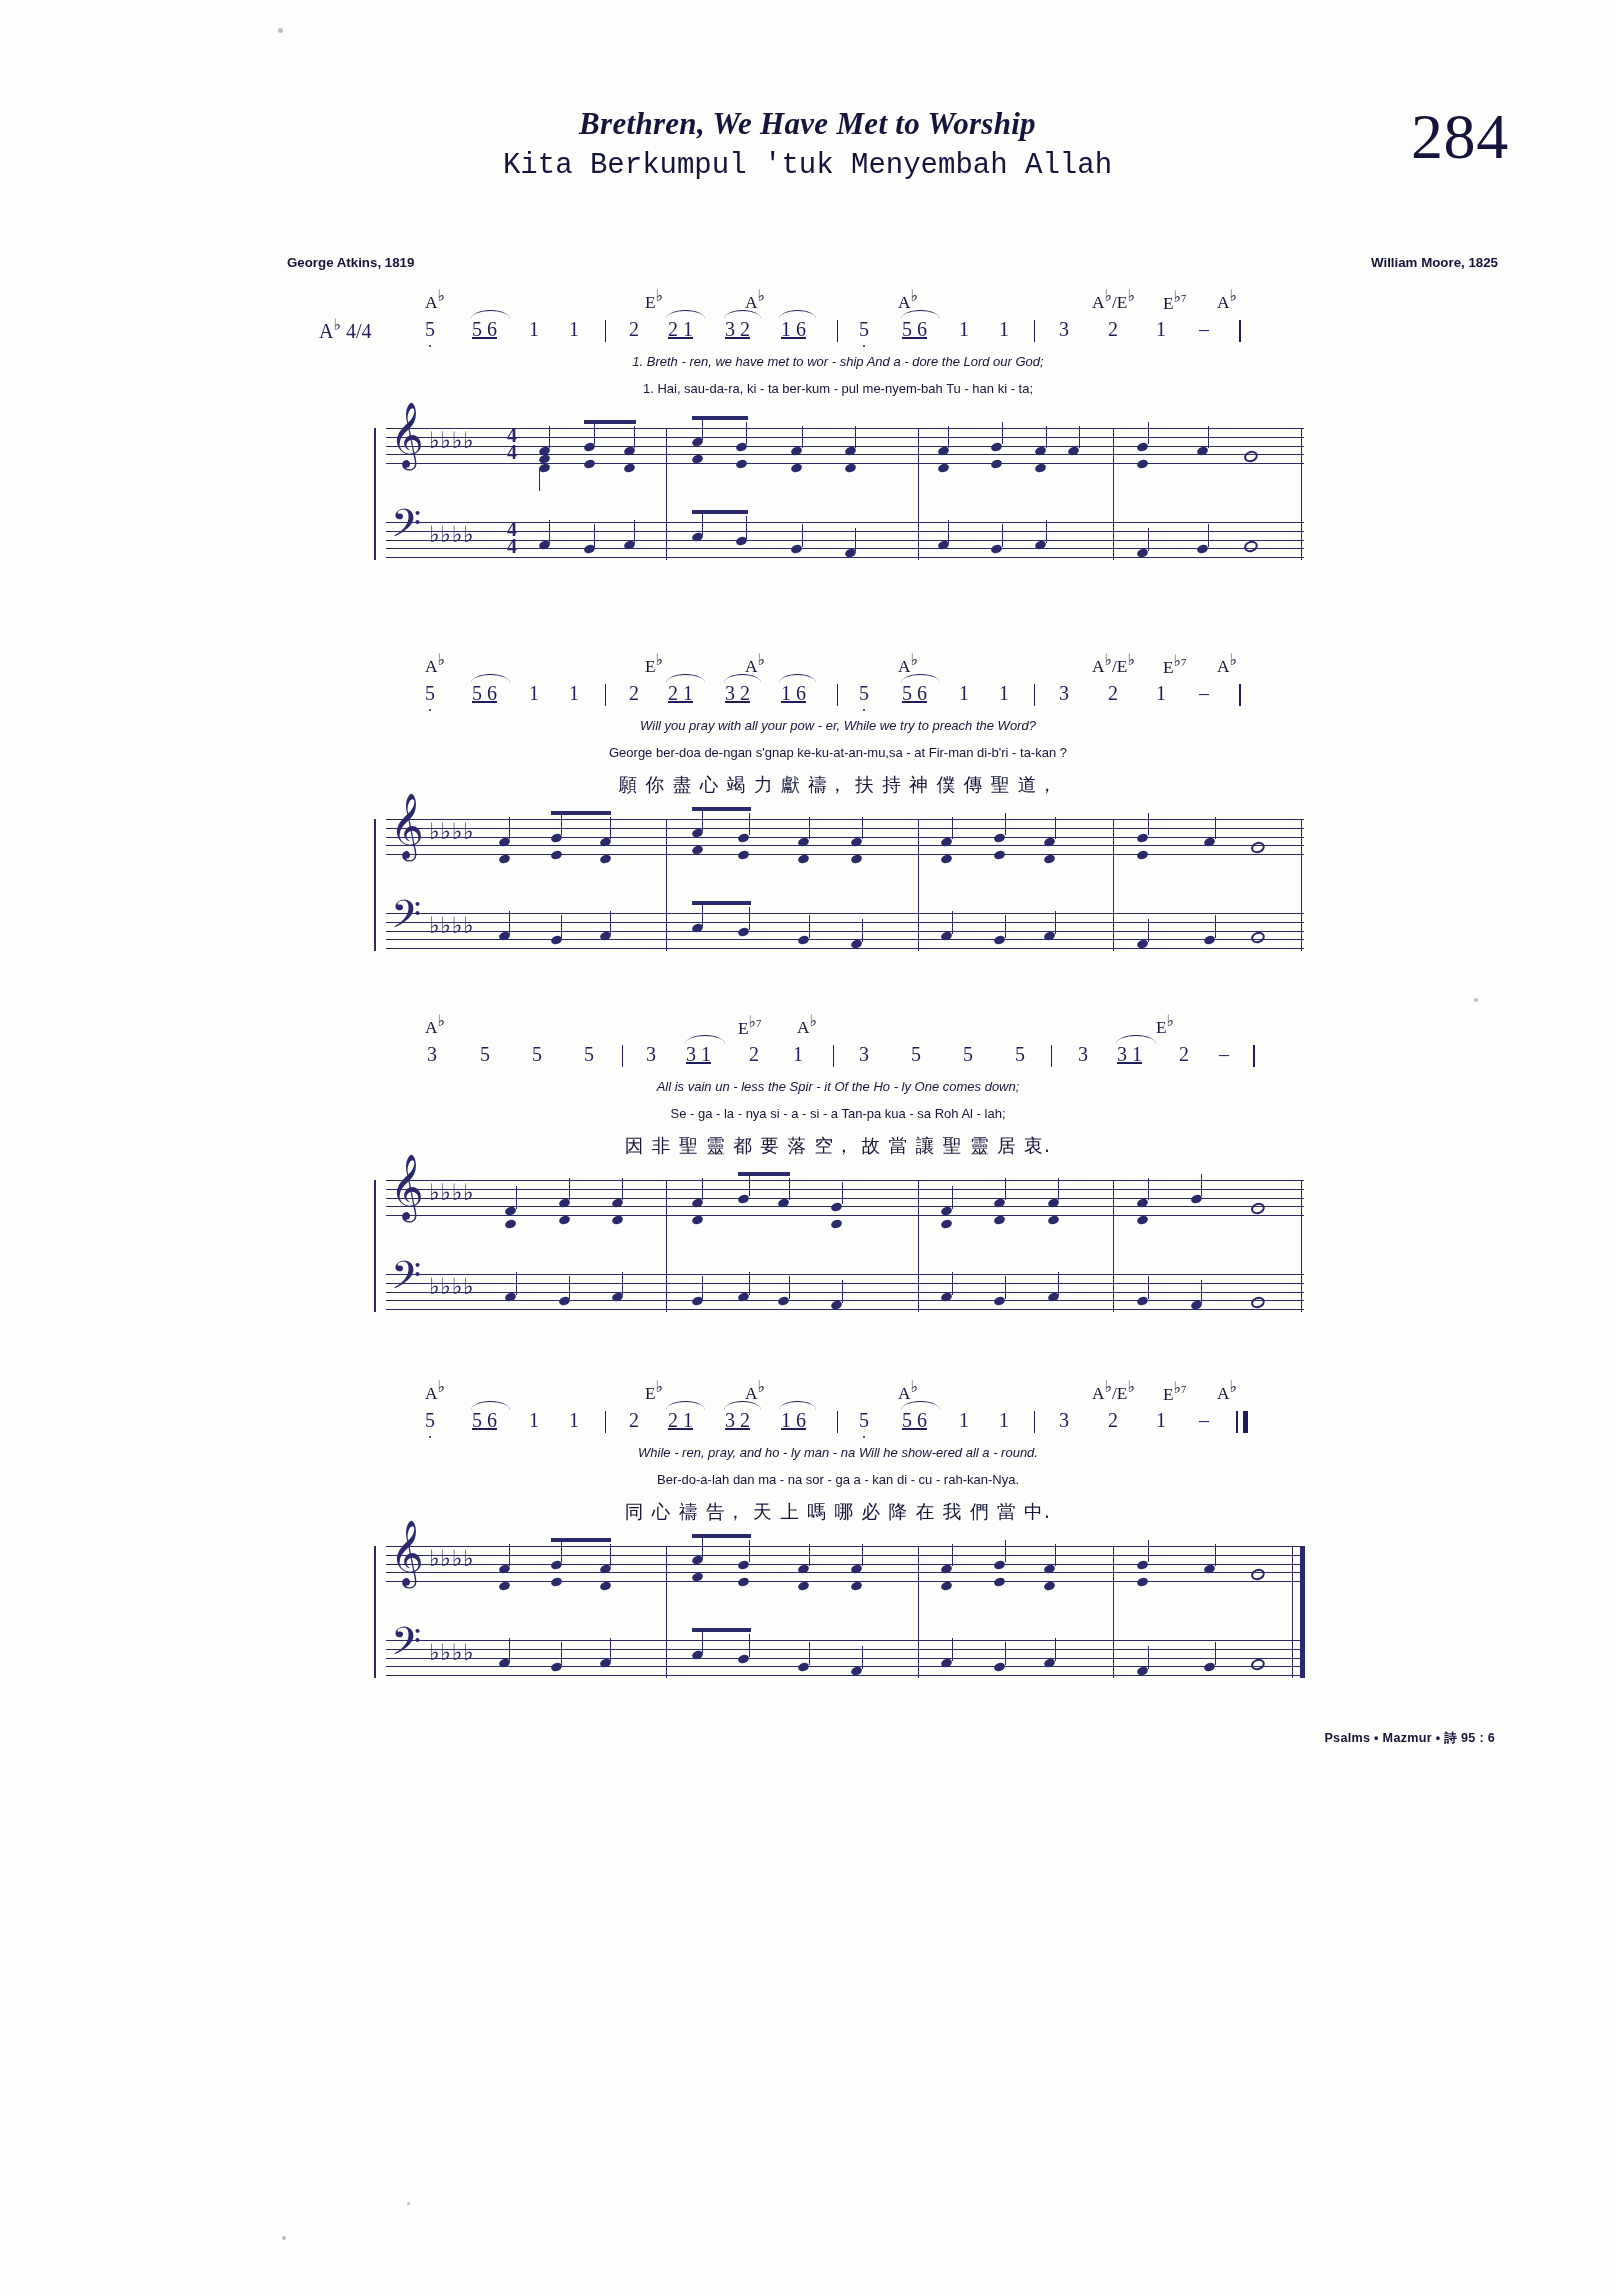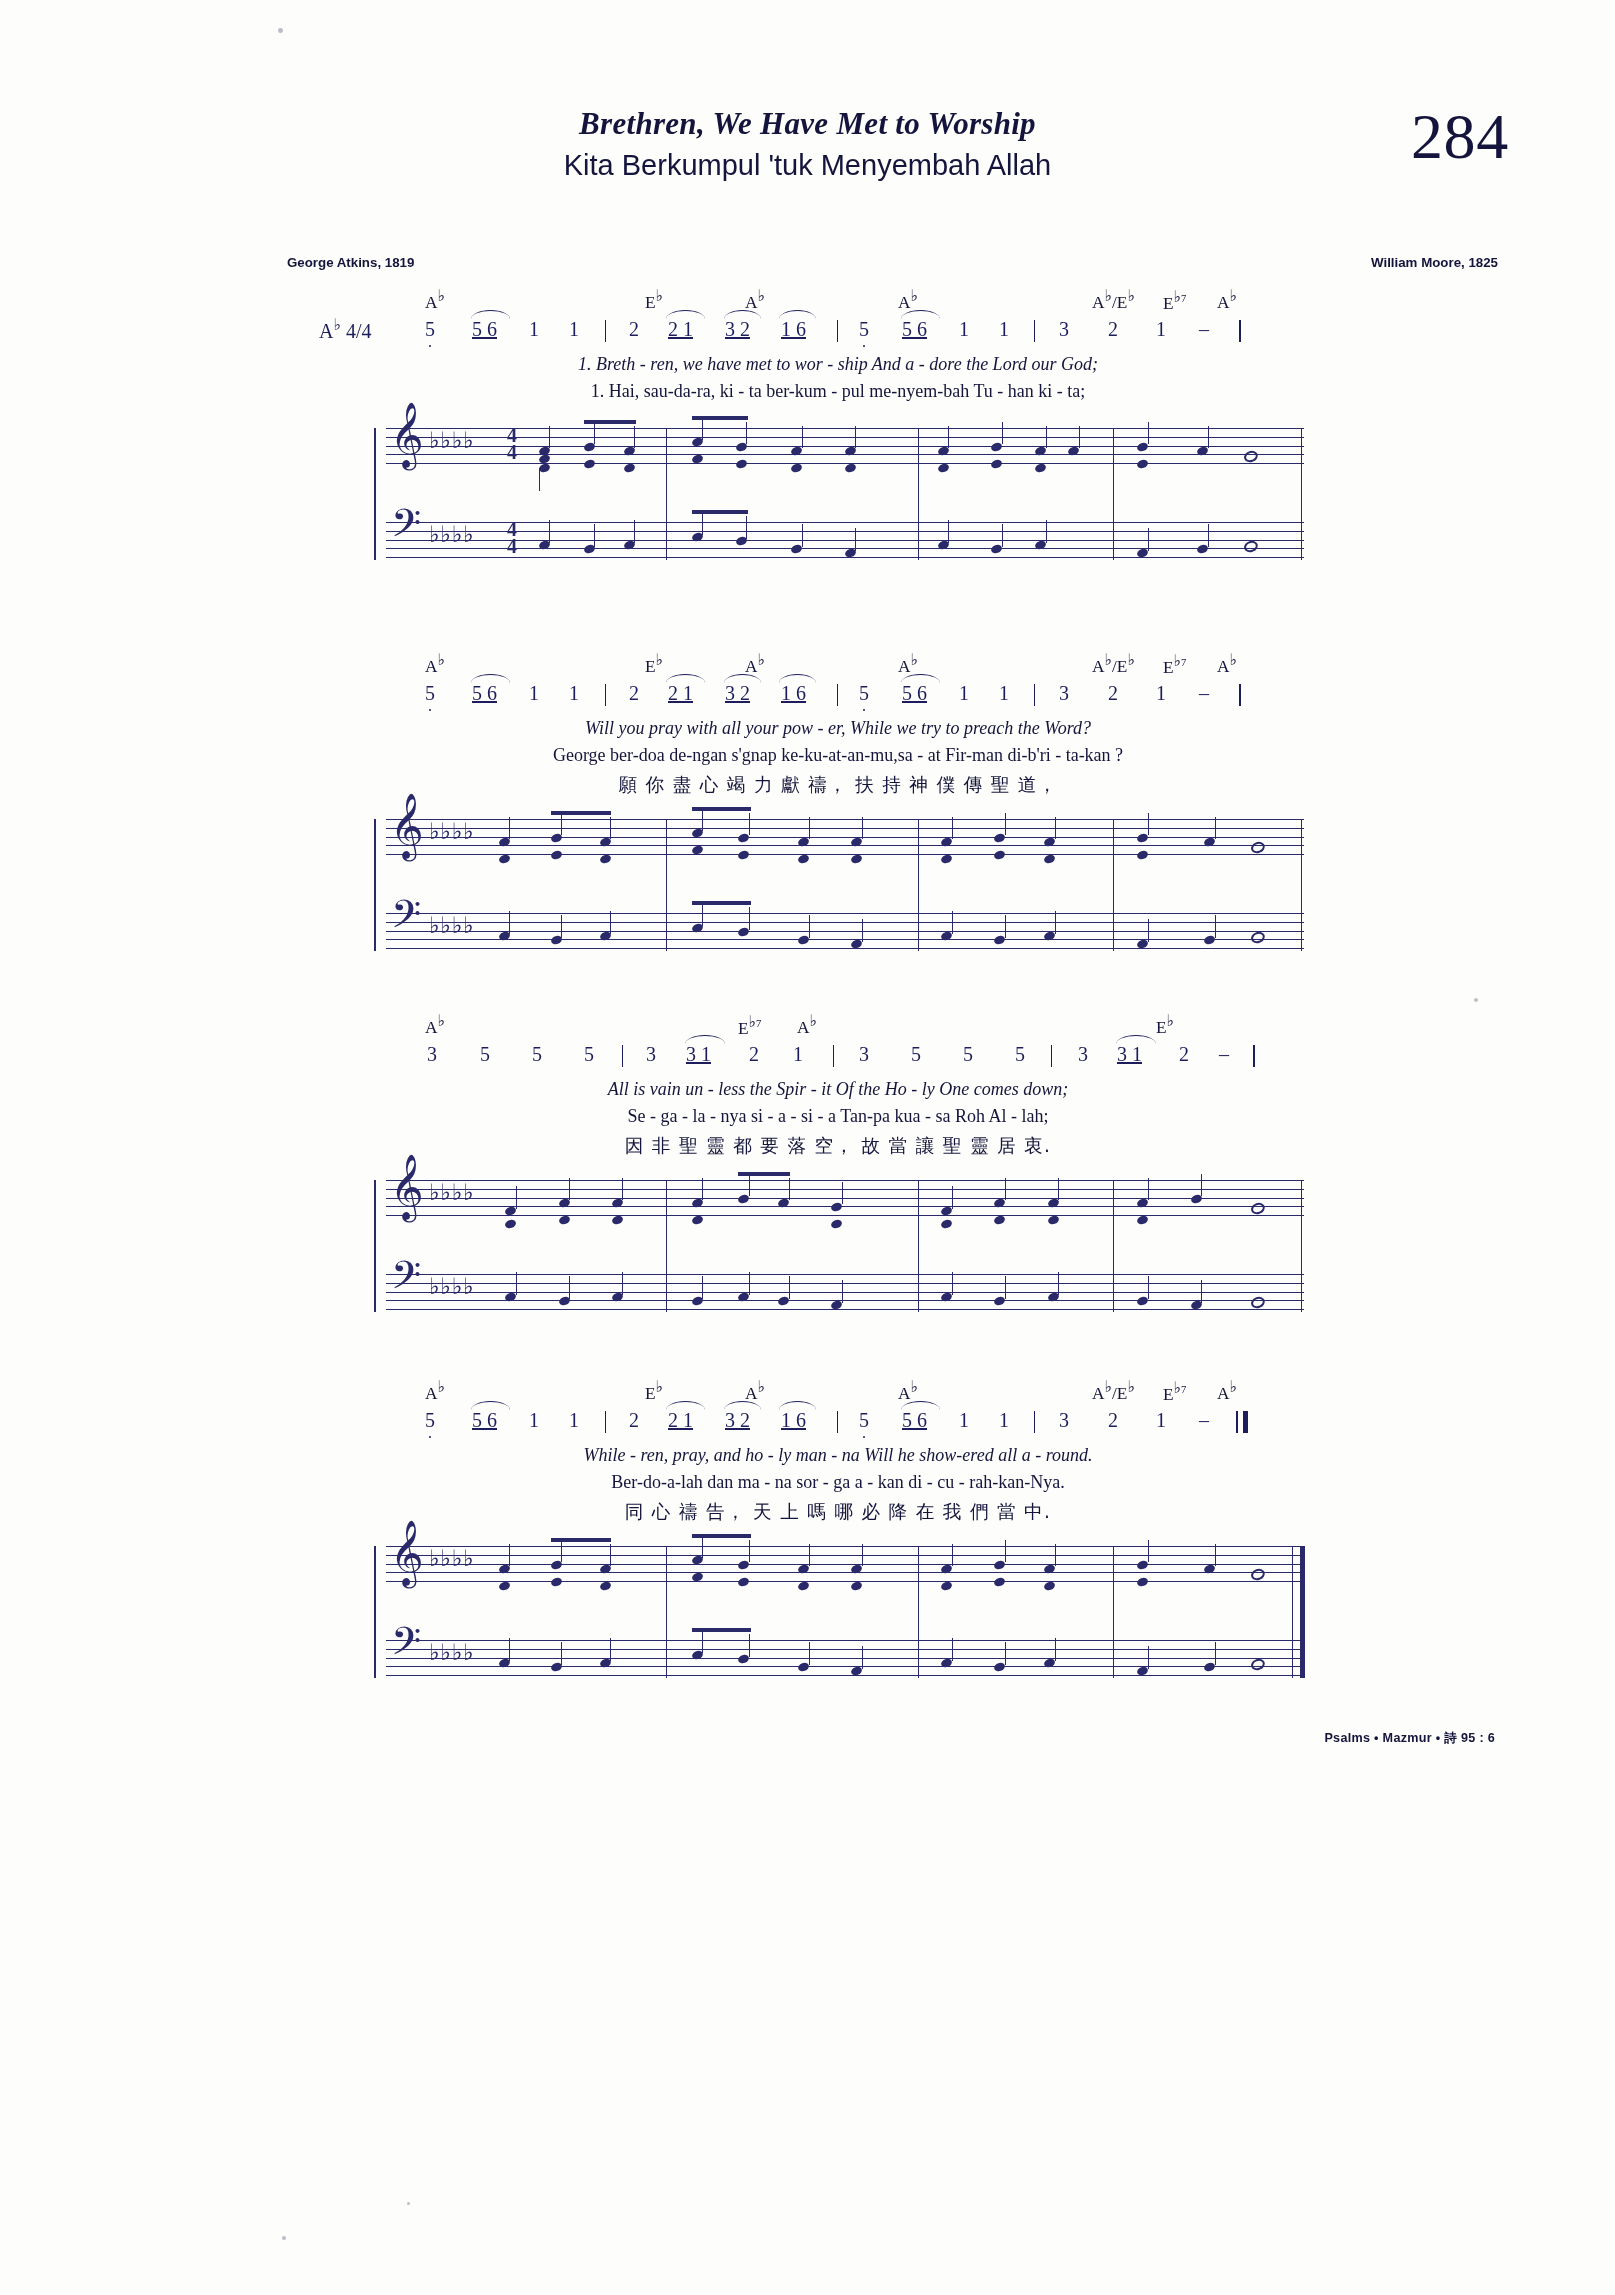--- a/index.html
+++ b/index.html
@@ -31,21 +31,21 @@
   .title-en {
     font-family: "Liberation Serif", serif;
     font-style: italic;
     font-weight: bold;
     font-size: 31px;
     letter-spacing: 0.3px;
     color: #14143c;
     margin: 0;
   }
   .title-id {
-    font-family: Liberation Sans, sans-serif;
+    font-family: Liberation Mono, monospace;
     font-size: 29px;
     color: #14143c;
     margin: 6.7px 0 0 0;
   }
   .title-zh {
     font-family: "DejaVu Sans", sans-serif;
     font-size: 29px;
     letter-spacing: 9.3px;
     color: #14143c;
     margin: 8px 0 0 0;
@@ -146,22 +146,22 @@
     top: 1.3px;
     font-size: 20px;
     font-family: "Liberation Serif", serif;
     color: #1d1d5e;
     white-space: nowrap;
   }
 
   .lyric {
     position: relative;
     height: 27px;
-    font-family: Liberation Serif, serif;
-    font-size: 18px;
+    font-family: Liberation Sans, sans-serif;
+    font-size: 13px;
     color: #14143c;
     white-space: nowrap;
   }
   .lyric.en { font-style: italic; }
   .lyric.zh {
     font-family: "DejaVu Sans", sans-serif;
     font-size: 18.6px;
     letter-spacing: 1.3px;
   }
   .lyric-inner { position: absolute; left: 50%; transform: translateX(-50%); }

